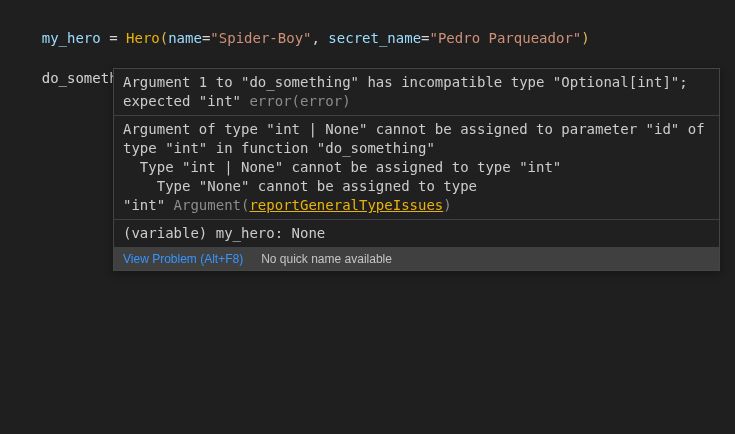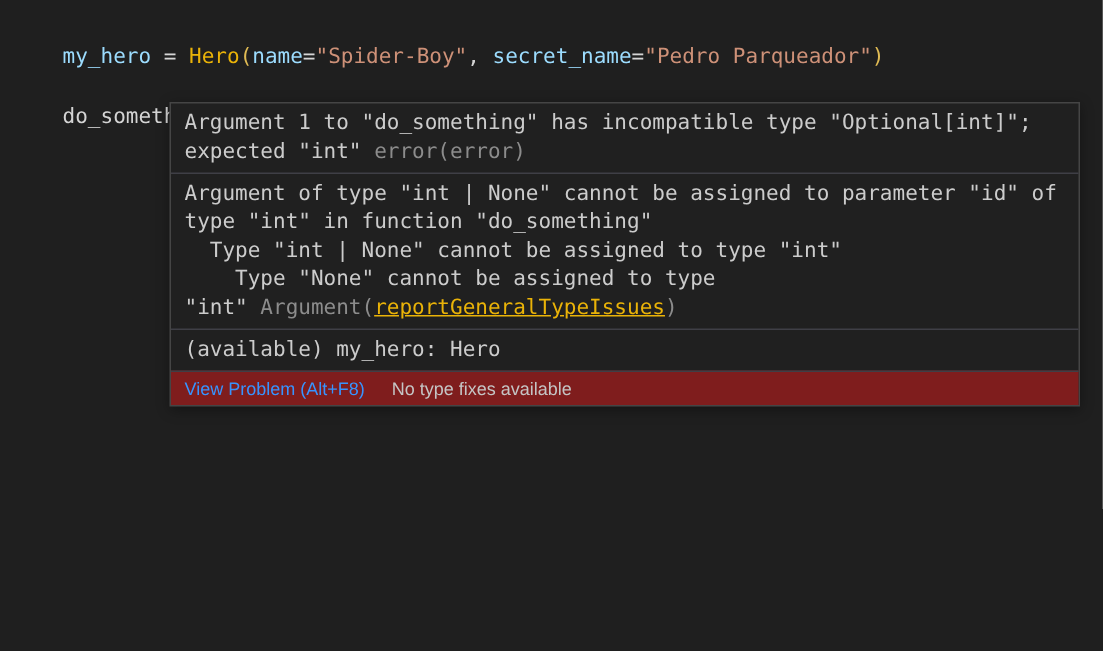--- a/index.html
+++ b/index.html
@@ -59,21 +59,21 @@
     color:#eab308;
     text-decoration:underline;
     cursor:pointer;
   }
   .sep{height:1px;background:#3f3f46;}
   .hover-statusbar{
     display:flex;align-items:center;
     gap:18px;
     height:22px;
     padding:0 9px;
-    background:#7f1d1d;
+    background:#404040;
     border-top:1px solid #3f3f46;
     font-family:"Liberation Sans",sans-serif;
     font-size:12px;
   }
   .status-link{color:#3794ff;cursor:pointer;text-decoration:none;}
   .status-text{color:#c5c5c5;}
 </style>
 </head>
 <body>
 
@@ -100,22 +100,22 @@
       <div class="hline">Argument of type "int | None" cannot be assigned to parameter "id" of</div>
       <div class="hline">type "int" in function "do_something"</div>
       <div class="hline">  Type "int | None" cannot be assigned to type "int"</div>
       <div class="hline">    Type "None" cannot be assigned to type</div>
       <div class="hline"><span>"int" </span><span class="dim">Argument(</span><a class="rule-link">reportGeneralTypeIssues</a><span class="dim">)</span></div>
     </div>
 
     <div class="sep"></div>
 
     <div class="hover-section">
-      <div class="hline">(available) my_hero: Hero</div>
+      <div class="hline">(variable) my_hero: None</div>
     </div>
 
     <div class="hover-statusbar">
       <a class="status-link">View Problem (Alt+F8)</a>
-      <span class="status-text">No type fixes available</span>
+      <span class="status-text">No quick name available</span>
     </div>
 
   </div>
 </div>
 
 </body></html>

